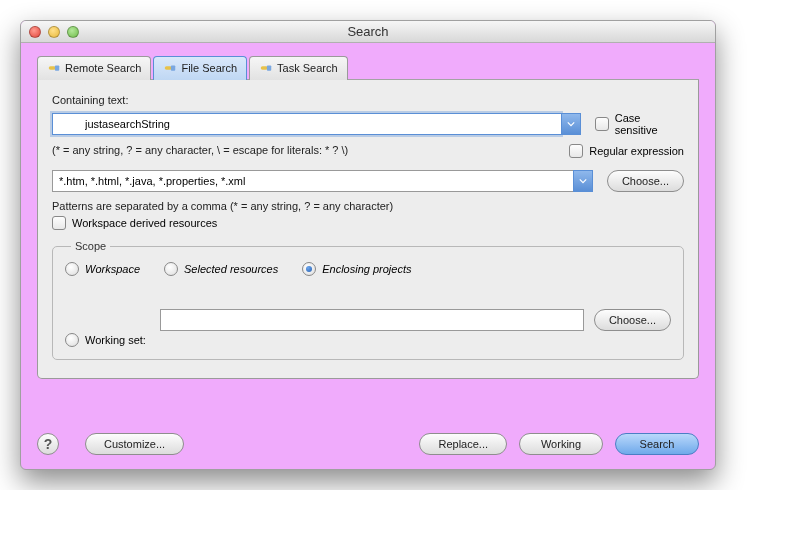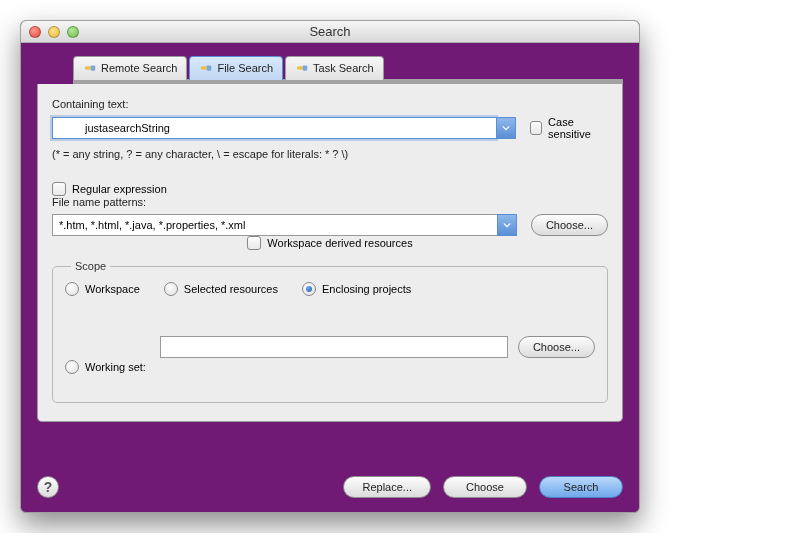--- a/index.html
+++ b/index.html
@@ -3,22 +3,22 @@
 <meta charset="utf-8">
 <style>
 * { box-sizing: border-box; margin: 0; padding: 0; }
 body {
   font-family: "Lucida Grande", "Helvetica Neue", Arial, sans-serif;
   font-size: 11px;
   background: #fff;
   padding: 20px;
 }
 .window {
-  width: 620px;
-  background: #701a75;
+  width: 696px;
+  background: #f0abfc;
   border: 1px solid #a0a0a0;
   border-radius: 6px;
   box-shadow: 0 12px 28px rgba(0,0,0,0.45);
   overflow: hidden;
 }
 .titlebar {
   height: 22px;
   background: linear-gradient(#f6f6f6, #d8d8d8);
   border-bottom: 1px solid #b0b0b0;
   display: flex;
@@ -44,22 +44,21 @@
   text-align: center;
   font-size: 13px;
   color: #333;
   pointer-events: none;
 }
 .content {
   padding: 12px 16px 8px 16px;
 }
 .tabs {
   display: flex;
-  border-bottom: 5px solid #a3a3a3;
-  margin-left: 36px;
+  border-bottom: 1px solid #a3a3a3;
 }
 .tab {
   display: flex;
   align-items: center;
   gap: 4px;
   padding: 4px 9px 5px 9px;
   border: 1px solid #9a9a9a;
   border-bottom: none;
   background: linear-gradient(#f6f6f6, #e2e2e2);
   border-top-left-radius: 4px;
@@ -112,21 +111,21 @@
 }
 .combo .dbtn svg { width: 8px; height: 8px; }
 .combo.plain input { border-color: #999; box-shadow: none; }
 .combo.plain .dbtn { background: linear-gradient(#8fb8ec,#5a8fd6); border-color:#5a8fd6; }
 .rightcol {
   margin-left: 14px;
   display: flex;
   flex-direction: column;
   gap: 12px;
 }
-.check { display: flex; align-items: center; gap: 6px; justify-content: center; }
+.check { display: flex; align-items: center; gap: 6px; }
 .checkbox {
   width: 14px; height: 14px;
   border: 1px solid #888;
   border-radius: 3px;
   background: linear-gradient(#fdfdfd,#e8e8e8);
 }
 .hint { color: #222; margin-top: 8px; margin-bottom: 14px; }
 .btn {
   height: 22px;
   padding: 0 18px;
@@ -140,21 +139,21 @@
   align-items: center;
 }
 .btn.small { padding: 0 14px; }
 .btn.primary {
   background: linear-gradient(#b9d8fb,#6fa9ea);
   border-color: #4b7ec4;
 }
 fieldset.scope {
   border: 1px solid #b8b8b8;
   border-radius: 5px;
-  padding: 10px 12px 28px 12px;
+  padding: 10px 12px 12px 12px;
   margin-top: 10px;
 }
 fieldset.scope legend {
   padding: 0 4px;
   font-size: 11px;
   color: #333;
   margin-left: 6px;
 }
 .radio {
   width: 14px; height: 14px;
@@ -165,21 +164,21 @@
   align-items: center;
   justify-content: center;
 }
 .radio.checked::after {
   content: "";
   width: 6px; height: 6px;
   border-radius: 50%;
   background: radial-gradient(circle at 35% 30%, #6aa5ee, #2a62b0);
 }
 .radiolabel { display: flex; align-items: center; gap: 6px; margin-right: 24px; }
-.scope-row1 { display: flex; align-items: center; margin-bottom: 24px; }
+.scope-row1 { display: flex; align-items: center; margin-bottom: 17px; font-style: italic; }
 .scope-row2 { display: flex; align-items: center; gap: 10px; }
 .textfield {
   flex: 1;
   height: 22px;
   border: 1px solid #999;
   background: #fff;
   margin-left: 4px;
 }
 .footer {
   display: flex;
@@ -252,42 +251,42 @@
               </svg>
           </div>
         </div>
         <div class="rightcol">
           <div class="check">
             <div class="checkbox"></div>
             <span>Case sensitive</span>
           </div>
         </div>
       </div>
-      <div class="row" style="justify-content: space-between; align-items: flex-start; flex-direction: column;">
+      <div class="row" style="justify-content: space-between; align-items: flex-start;">
         <div class="hint">(* = any string, ? = any character, \ = escape for literals: * ? \)</div>
         <div class="check" style="margin-top:8px;">
           <div class="checkbox"></div>
           <span>Regular expression</span>
         </div>
       </div>
 
-      <div class="label">File name patterns:</div>
       <div class="row">
         <div class="combo plain">
           <input type="text" value="*.htm, *.html, *.java, *.properties, *.xml" style="">
           <div class="dbtn">
             <svg viewBox="0 0 10 10">
                 <path d="M1 3 L5 7 L9 3" fill="none" stroke="#fff" stroke-width="1.5"></path>
               </svg>
           </div>
         </div>
         <div style="margin-left:14px;">
           <div class="btn small">Choose...</div>
         </div>
       </div>
+      <div class="hint" style="margin-bottom:4px;">Patterns are separated by a comma (* = any string, ? = any character)</div>
       <div class="check">
         <div class="checkbox"></div>
         <span>Workspace derived resources</span>
       </div>
 
       <fieldset class="scope">
         <legend>Scope</legend>
         <div class="scope-row1">
           <div class="radiolabel">
             <div class="radio"></div>
@@ -309,18 +308,19 @@
           </div>
           <div class="textfield"></div>
           <div class="btn small">Choose...</div>
         </div>
       </fieldset>
     </div>
   </div>
 
   <div class="footer">
     <div class="help">?</div>
+    <div class="btn">Customize...</div>
     <div class="spacer"></div>
     <div class="btn">Replace...</div>
-    <div class="btn">Choose</div>
+    <div class="btn">Working</div>
     <div class="btn primary">Search</div>
   </div>
 </div>
 
 </body></html>

